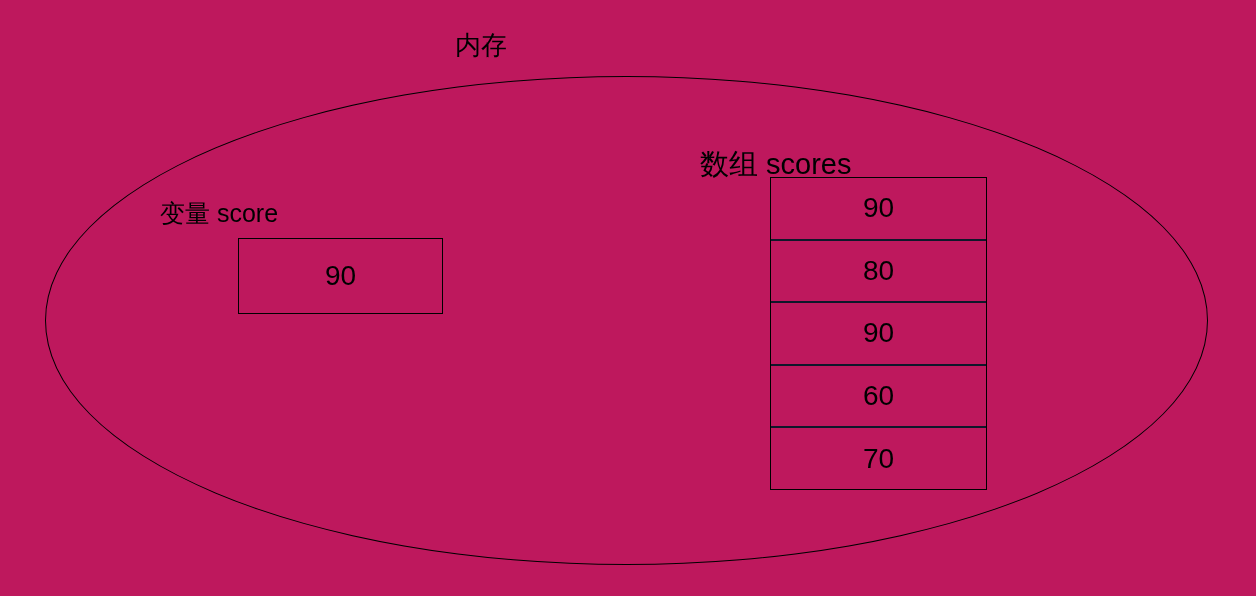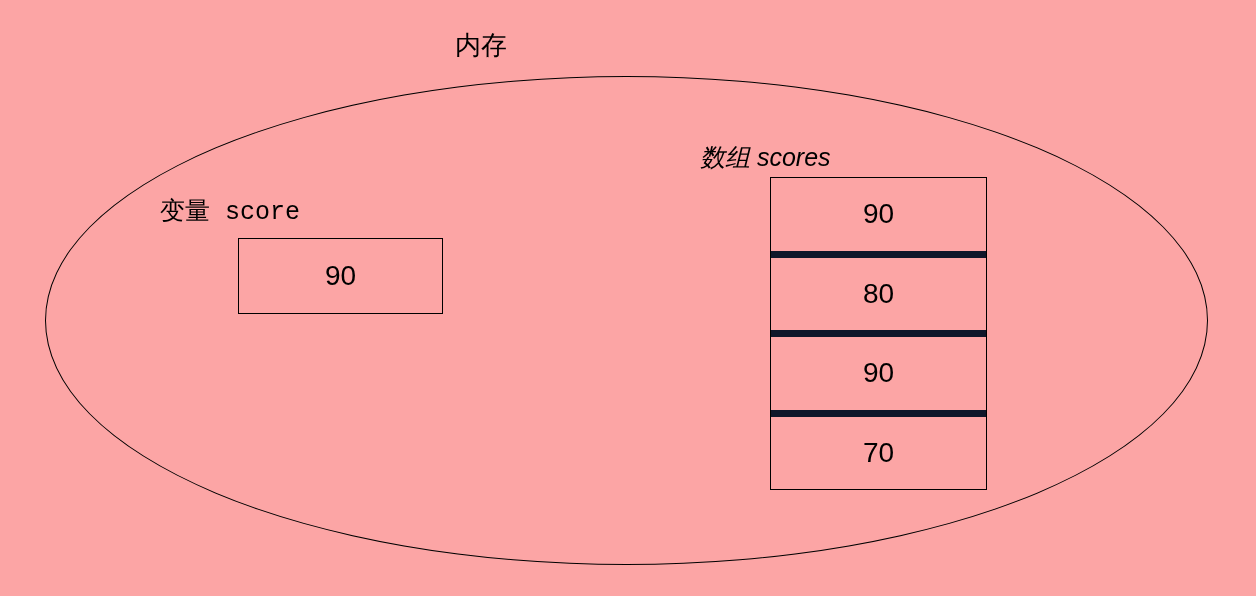--- a/index.html
+++ b/index.html
@@ -5,21 +5,21 @@
   html, body {
     margin: 0;
     padding: 0;
     background: #ffffff;
     font-family: "Liberation Sans", "DejaVu Sans", sans-serif;
   }
   .canvas {
     position: relative;
     width: 1256px;
     height: 596px;
-    background: #fca5a5;
+    background: #be185d;
     overflow: hidden;
     color: #000000;
   }
   .diagram-title {
     position: absolute;
     left: 455px;
     top: 30px;
     font-size: 26px;
     line-height: 30px;
     color: #000000;
@@ -36,64 +36,62 @@
     box-sizing: border-box;
     background: transparent;
   }
   .var-label {
     position: absolute;
     left: 160px;
     top: 198px;
     font-size: 25px;
     line-height: 30px;
     white-space: nowrap;
-    font-family: Liberation Mono, monospace;
   }
   .var-box {
     position: absolute;
     left: 238px;
     top: 238px;
     width: 205px;
     height: 76px;
     border: 1px solid #000000;
     box-sizing: border-box;
     display: flex;
     align-items: center;
     justify-content: center;
     font-size: 28px;
   }
   .arr-label {
     position: absolute;
     left: 700px;
-    top: 142px;
-    font-size: 25px;
+    top: 149px;
+    font-size: 29px;
     line-height: 30px;
     white-space: nowrap;
-    font-style: italic;
   }
   .arr-box {
     position: absolute;
     left: 770px;
     top: 177px;
     width: 217px;
     height: 313px;
     border: 1px solid #000000;
     box-sizing: border-box;
     display: flex;
     flex-direction: column;
   }
   .arr-cell {
     flex: 1 1 0;
     display: flex;
     align-items: center;
     justify-content: center;
     font-size: 28px;
   }
   .arr-cell + .arr-cell {
-    border-top: 7px solid #0f172a;
+    border-top: 2px solid #0f172a;
   }
 </style>
 </head>
 <body>
 
 <div class="canvas">
 
   <div class="diagram-title">内存</div>
 
   <div class="memory-ellipse"></div>
@@ -110,17 +108,20 @@
     <div class="arr-cell">
       <span>90</span>
     </div>
     <div class="arr-cell">
       <span>80</span>
     </div>
     <div class="arr-cell">
       <span>90</span>
     </div>
     <div class="arr-cell">
+      <span>60</span>
+    </div>
+    <div class="arr-cell">
       <span>70</span>
     </div>
   </div>
 
 </div>
 
 </body></html>

